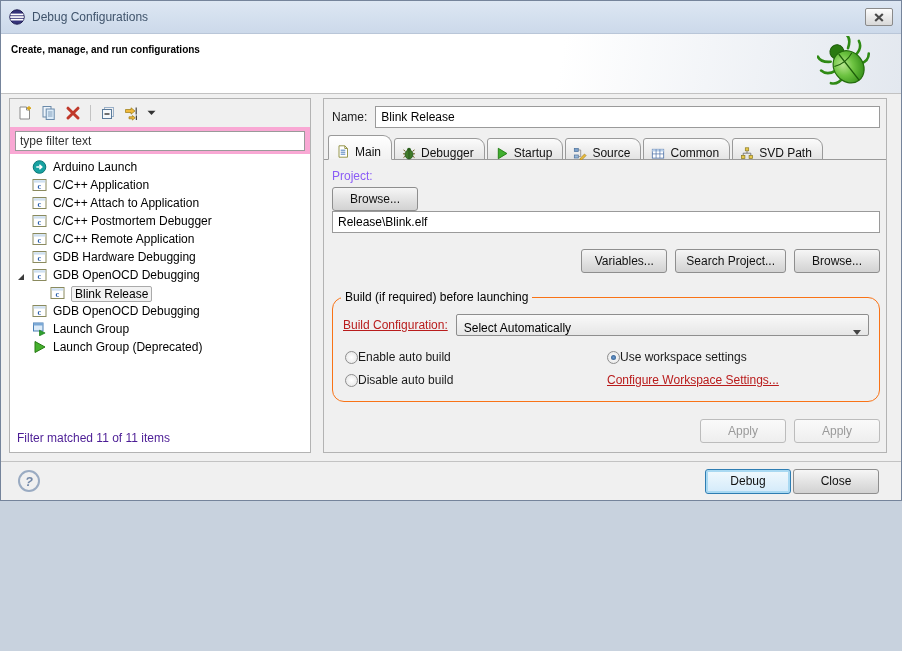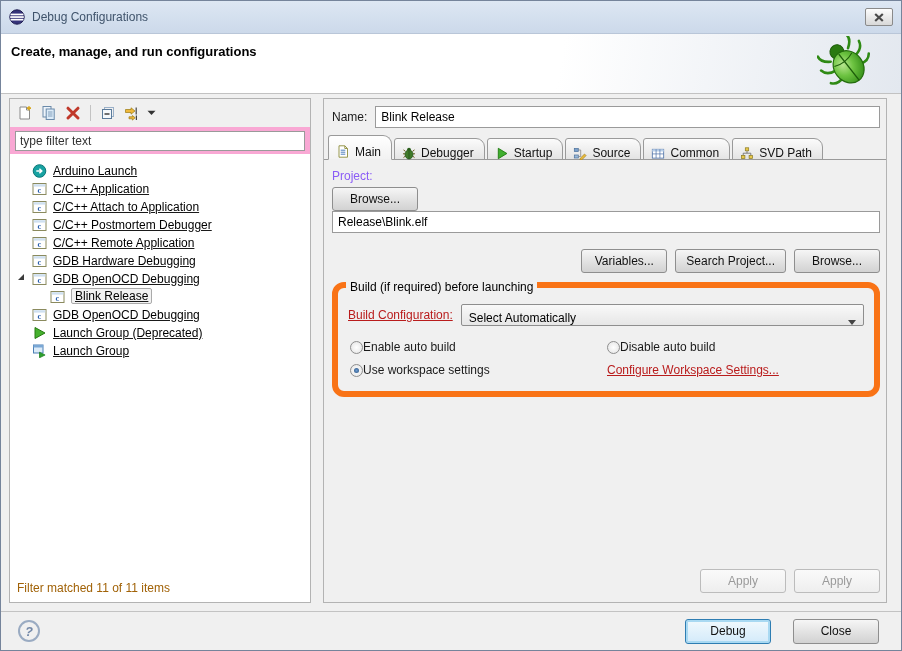--- a/index.html
+++ b/index.html
@@ -1,60 +1,60 @@
 <!DOCTYPE html>
 <html><head>
 <meta charset="utf-8">
 <style>
   * { margin:0; padding:0; box-sizing:border-box; }
   html,body { background:#c8d2de; }
   body { font-family:"Liberation Sans", sans-serif; font-size:12px; color:#1a1a1a; }
 
-  #window { position:relative; width:902px; height:651px; background:#f0f0f0;
+  #window { position:relative; width:902px; height:501px; background:#f0f0f0;
             border:1px solid #75849b; overflow:hidden; }
 
   
   .titlebar { height:33px; background:linear-gradient(#dde7f3,#ccd9ea);
               border-bottom:1px solid #b9c6d8; display:flex; align-items:center; padding:0 8px; }
   .titlebar .title { margin-left:7px; color:#3f536b; flex:1; }
   .close-btn { width:28px; height:18px; border:1px solid #8a8a8a; border-radius:2px;
                background:linear-gradient(#fdfdfd,#d8d8d8); display:flex; align-items:center;
                justify-content:center; cursor:default; }
 
   
   .header { height:60px; background:linear-gradient(100deg,#ffffff 62%,#e3e8ef 100%);
             border-bottom:1px solid #c2c2c2; position:relative; }
-  .header h1 { font-size:13px; font-weight:bold; color:#000; padding:10px 0 0 10px; }
+  .header h1 { font-size:10px; font-weight:bold; color:#000; padding:10px 0 0 10px; }
   .bug-art { position:absolute; right:22px; top:2px; }
 
   
   .body { position:absolute; top:94px; left:0; right:0; bottom:39px; background:#f0f0f0; }
 
   .left-panel { position:absolute; left:8px; top:3px; width:302px; bottom:8px;
                 border:1px solid #b3b3b3; background:#fff; display:flex; flex-direction:column; }
   .toolbar { height:28px; background:#f0f0f0; display:flex; align-items:center; padding:0 4px; gap:2px; }
   .tool-btn { width:22px; height:22px; display:flex; align-items:center; justify-content:center; border-radius:2px; }
   .tool-sep { width:1px; height:16px; background:#c3c3c3; margin:0 4px; }
   .caret-btn { width:12px; }
 
   .filter-row { background:#f9a8d4; padding:4px 5px 3px 5px; }
   .filter-row input { width:100%; height:20px; border:1px solid #9a9a9a; padding:0 4px;
                       font:12px "Liberation Sans", sans-serif; color:#333; background:#fff; }
 
   .tree { flex:1; background:#fff; padding-top:6px; overflow:hidden; }
-  .tree-row { position:relative; height:18px; display:flex; align-items:flex-end;
-              padding-left:22px; white-space:nowrap;text-decoration:underline; }
+  .tree-row { position:relative; height:18px; display:flex; align-items:flex-start;
+              padding-left:22px; white-space:nowrap; }
   .tree-row.indent2 { padding-left:40px; }
   .expander { position:absolute; left:8px; top:6px; width:0; height:0;
               border-left:6px solid transparent; border-bottom:6px solid #3c3c3c; }
   .tree-icon { width:15px; height:14px; margin-right:6px; flex:none; display:inline-flex; }
   .tree-label { color:#000; }
   .tree-label.selected { background:#f2f2f2; border:1px solid #aaaaaa; border-radius:2px; padding:0 3px; }
 
-  .left-status { background:#fff; padding:5px 7px 7px; color:#a16207; }
+  .left-status { background:#fff; padding:5px 7px 7px; color:#4c1d95; }
 
   .sash { position:absolute; left:311px; width:10px; top:3px; bottom:8px; }
 
   
   .right-panel { position:absolute; left:322px; right:14px; top:3px; bottom:8px;
                  border:1px solid #b3b3b3; background:#f0f0f0; display:flex; flex-direction:column; }
   .name-row { display:flex; align-items:center; padding:7px 6px 5px 8px; gap:8px; }
   .name-row input { flex:1; height:22px; border:1px solid #9a9a9a; padding:0 5px;
                     font:12px "Liberation Sans", sans-serif; background:#fff; }
 
@@ -76,21 +76,21 @@
 
   .btn { height:24px; min-width:86px; padding:0 10px; border:1px solid #8e8e8e; border-radius:3px;
          background:linear-gradient(#f6f6f6,#e4e4e4 48%,#d2d2d2); font:12px "Liberation Sans", sans-serif;
          color:#111; display:inline-flex; align-items:center; justify-content:center; }
   .btn.disabled { background:linear-gradient(#fafafa,#eeeeee); border-color:#bcbcbc; color:#9a9a9a; }
   .btn.default { border-color:#2e7db2; box-shadow:inset 0 0 0 2px #a9d9f2;
                  background:linear-gradient(#f1f9fd,#d3eafa); }
 
   .actions-row { display:flex; justify-content:flex-end; gap:8px; margin-top:16px; }
 
-  .group { position:relative; border:6px solid #f97316; border-radius:12px; margin-top:9px;
+  .group { position:relative; border:1px solid #f97316; border-radius:12px; margin-top:24px;
            padding:16px 10px 14px 10px; }
   .group-title { position:absolute; top:-8px; left:8px; background:#f0f0f0; padding:0 4px; color:#000; }
   .link { color:#b91c1c; text-decoration:underline; white-space:nowrap; }
   .combo { flex:1; height:22px; border:1px solid #8e8e8e; border-radius:2px;
            background:linear-gradient(#f9f9f9,#e6e6e6); display:flex; align-items:flex-end;
            padding:0 7px; margin-left:8px; }
   .combo .combo-text { flex:1; color:#000; }
   .combo-arrow { width:0; height:0; border-left:4px solid transparent; border-right:4px solid transparent;
                  border-top:5px solid #444; }
 
@@ -104,21 +104,21 @@
   .revert-apply { position:absolute; right:6px; bottom:9px; display:flex; gap:8px; }
 
   
   .footer { position:absolute; left:0; right:0; bottom:0; height:39px; background:#f0f0f0;
             border-top:1px solid #c3c3c3; display:flex; align-items:center; padding:0 22px 0 12px; }
   .help-btn { width:22px; height:22px; border-radius:50%; border:2px solid #9aabc2; color:#7388a8;
               font-weight:bold; font-size:13px; display:flex; align-items:center; justify-content:center;
               font-style:italic; margin-left:5px; }
   .footer .spacer { flex:1; }
   .footer .btn { height:25px; }
-  .footer .btn + .btn { margin-left:22px; }
+  .footer .btn + .btn { margin-left:2px; }
 </style>
 </head>
 <body>
 
 <div id="window">
 
   <div class="titlebar">
     <span style="display:inline-flex">
       <svg width="16" height="16" viewBox="0 0 16 16">
           <circle cx="8" cy="8" r="7.2" fill="#35337a"></circle>
@@ -305,34 +305,34 @@
                 <rect x="0.5" y="1.5" width="13" height="11" fill="#fff" stroke="#8a8a5e"></rect>
                 <rect x="1.2" y="2.2" width="11.6" height="2.4" fill="#cfe0f0"></rect>
                 <text x="7" y="11.3" text-anchor="middle" font-family="Liberation Serif, serif" font-weight="bold" font-size="8.5" fill="#2a5fab">c</text>
               </svg>
             </span>
             <span class="tree-label">GDB OpenOCD Debugging</span>
           </div>
           <div class="tree-row">
             <span class="tree-icon">
               <svg width="15" height="14" viewBox="0 0 14 14">
-                <path d="M2.5 1.5v11l10-5.5z" fill="#46b12e" stroke="#267a12" stroke-width="1"></path>
-              </svg>
-            </span>
-            <span class="tree-label">Launch Group (Deprecated)</span>
-          </div>
-          <div class="tree-row">
-            <span class="tree-icon">
-              <svg width="15" height="14" viewBox="0 0 14 14">
                 <rect x="1" y="1" width="9.5" height="8" fill="#dcebf8" stroke="#4a7fb5"></rect>
                 <rect x="1" y="1" width="9.5" height="2.5" fill="#7aa8d5"></rect>
                 <path d="M7 8.2v5.6l5.6-2.8z" fill="#2fa12f" stroke="#177a17" stroke-width="0.7"></path>
               </svg>
             </span>
             <span class="tree-label">Launch Group</span>
+          </div>
+          <div class="tree-row">
+            <span class="tree-icon">
+              <svg width="15" height="14" viewBox="0 0 14 14">
+                <path d="M2.5 1.5v11l10-5.5z" fill="#46b12e" stroke="#267a12" stroke-width="1"></path>
+              </svg>
+            </span>
+            <span class="tree-label">Launch Group (Deprecated)</span>
           </div>
         </div>
       <div class="left-status">Filter matched 11 of 11 items</div>
     </div>
 
     <div class="sash"></div>
 
     <div class="right-panel">
       <div class="name-row">
         <span>Name:</span>
@@ -425,26 +425,26 @@
               <span class="combo-text">Select Automatically</span>
               <span class="combo-arrow"></span>
             </div>
           </div>
           <div class="radio-grid">
             <span class="radio-item">
               <span class="radio"></span>
               <span class="radio-label">Enable auto build</span>
             </span>
             <span class="radio-item">
+              <span class="radio checked"></span>
+              <span class="radio-label">Use workspace settings</span>
+            </span>
+            <span class="radio-item">
               <span class="radio"></span>
               <span class="radio-label">Disable auto build</span>
-            </span>
-            <span class="radio-item">
-              <span class="radio checked"></span>
-              <span class="radio-label">Use workspace settings</span>
             </span>
             <span class="radio-item">
               <a class="link" href="#">Configure Workspace Settings...</a>
             </span>
           </div>
         </div>
 
         <div class="revert-apply">
           <button class="btn disabled">Apply</button>
           <button class="btn disabled">Apply</button>

